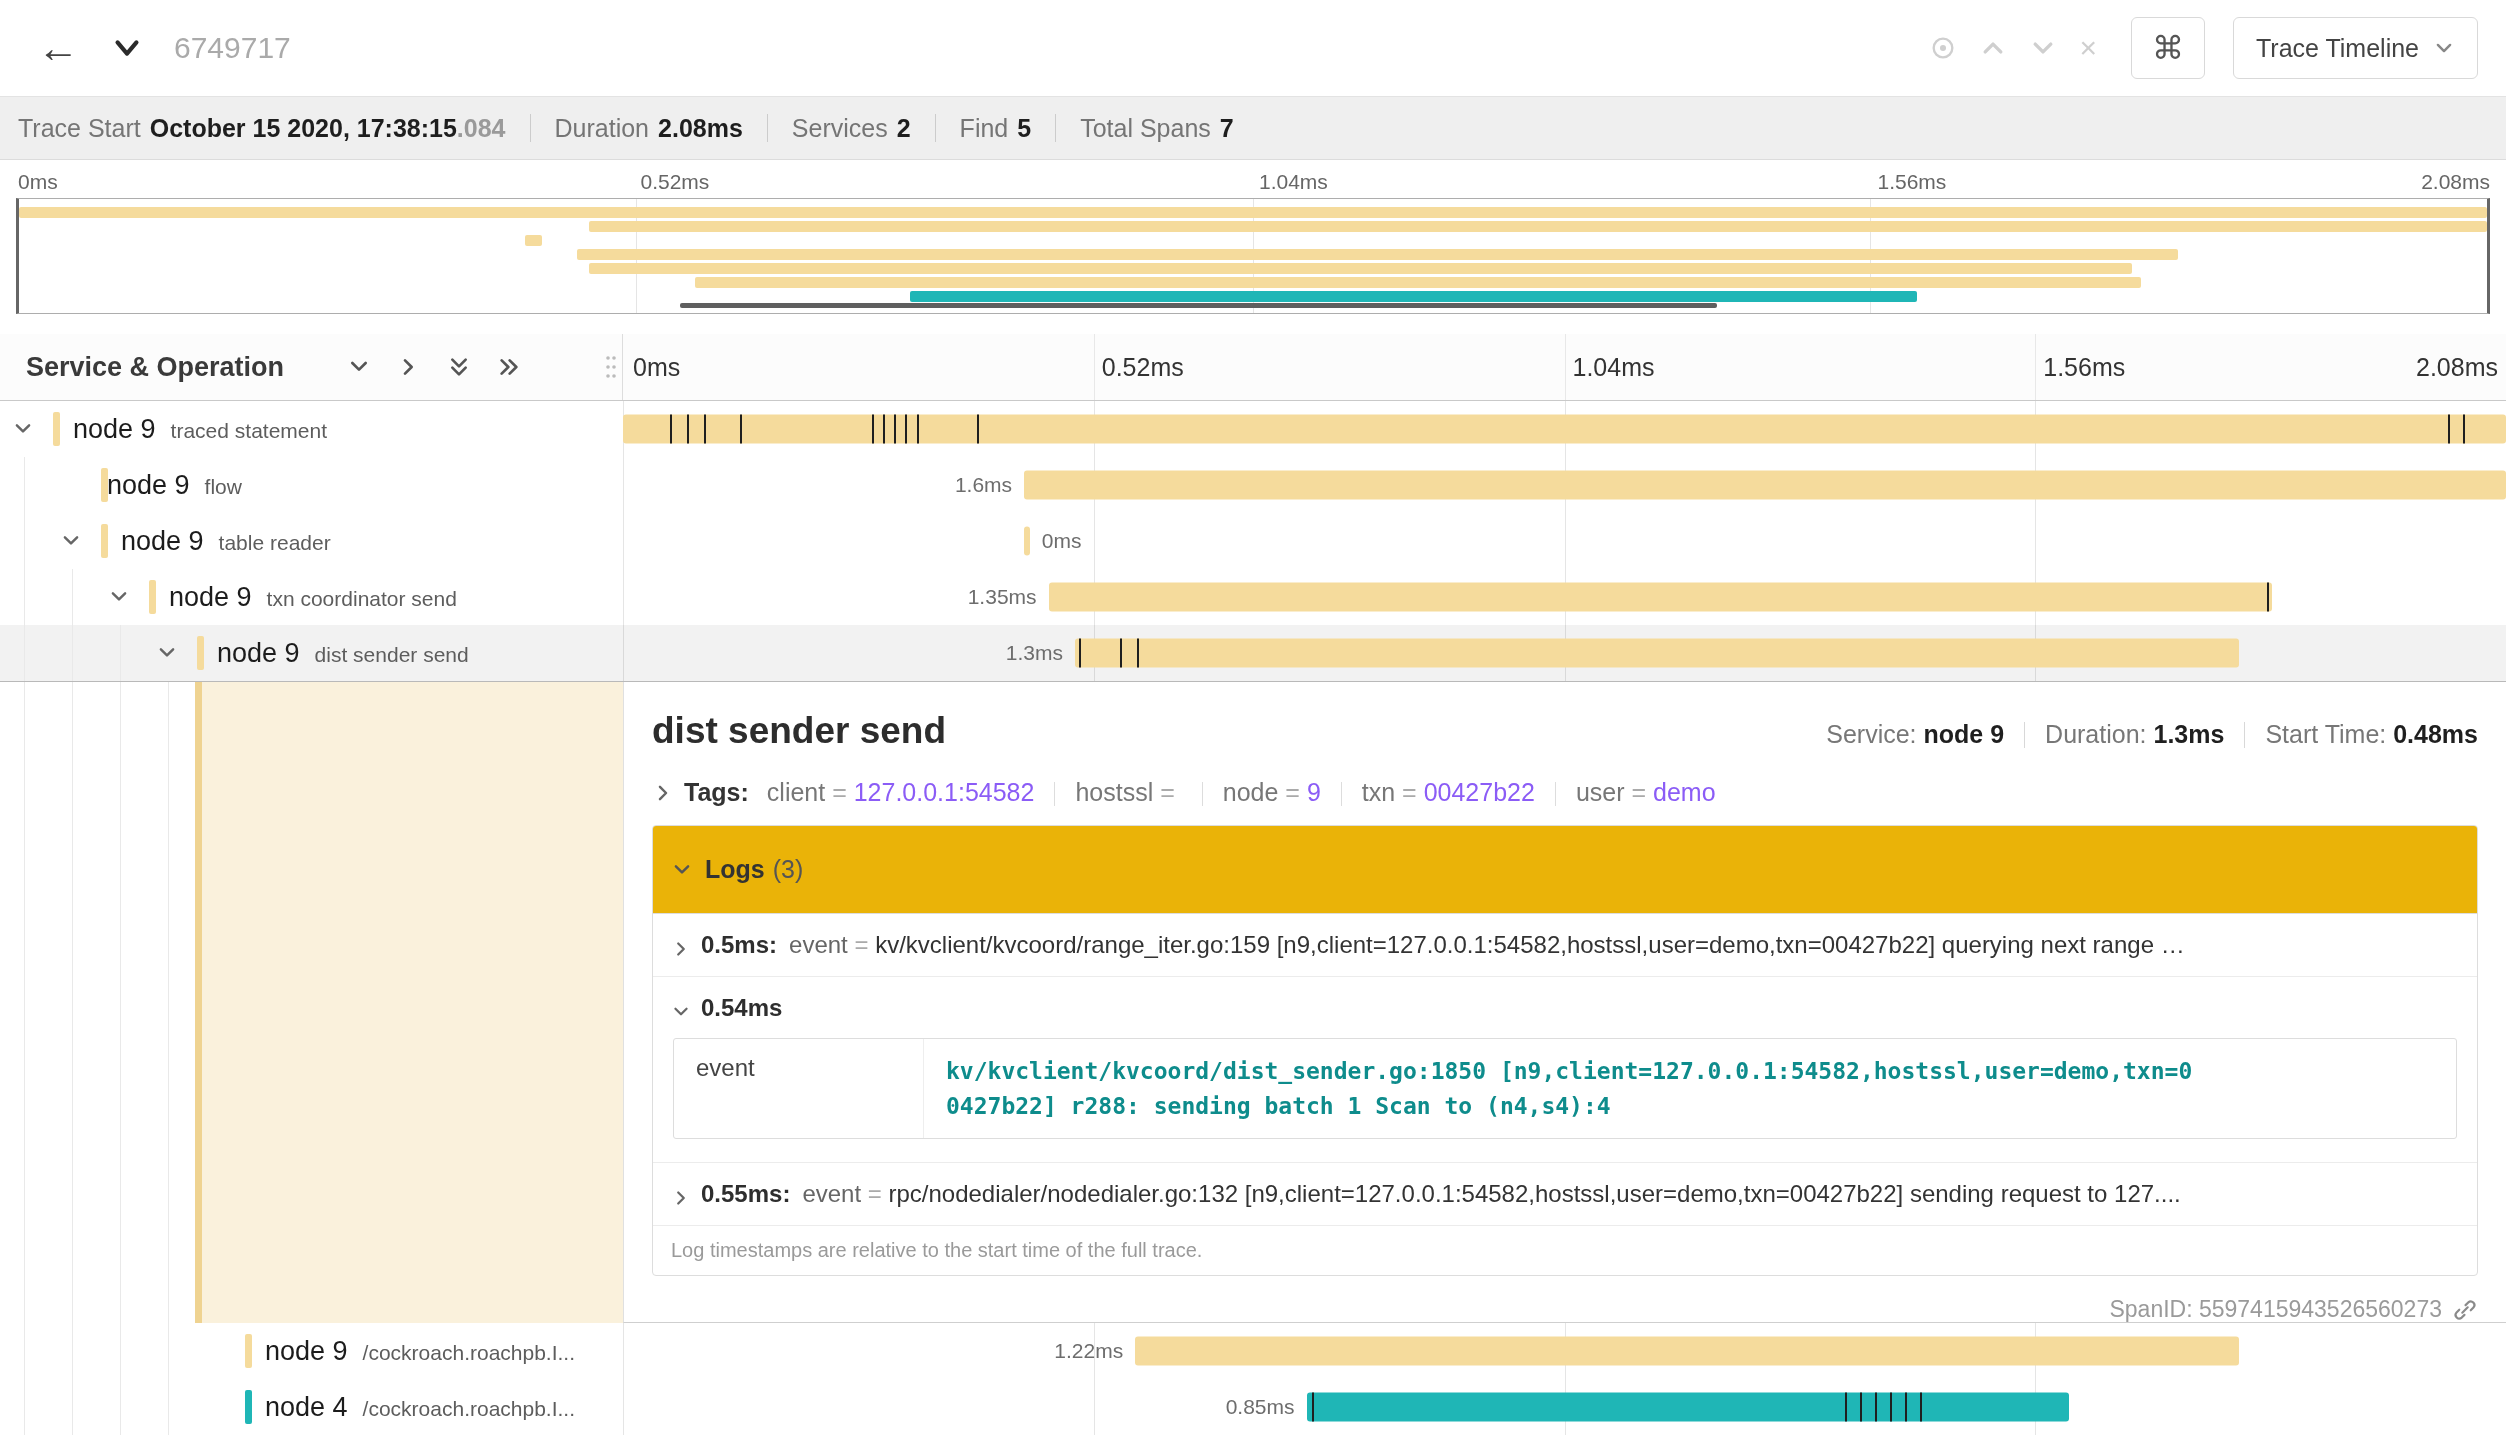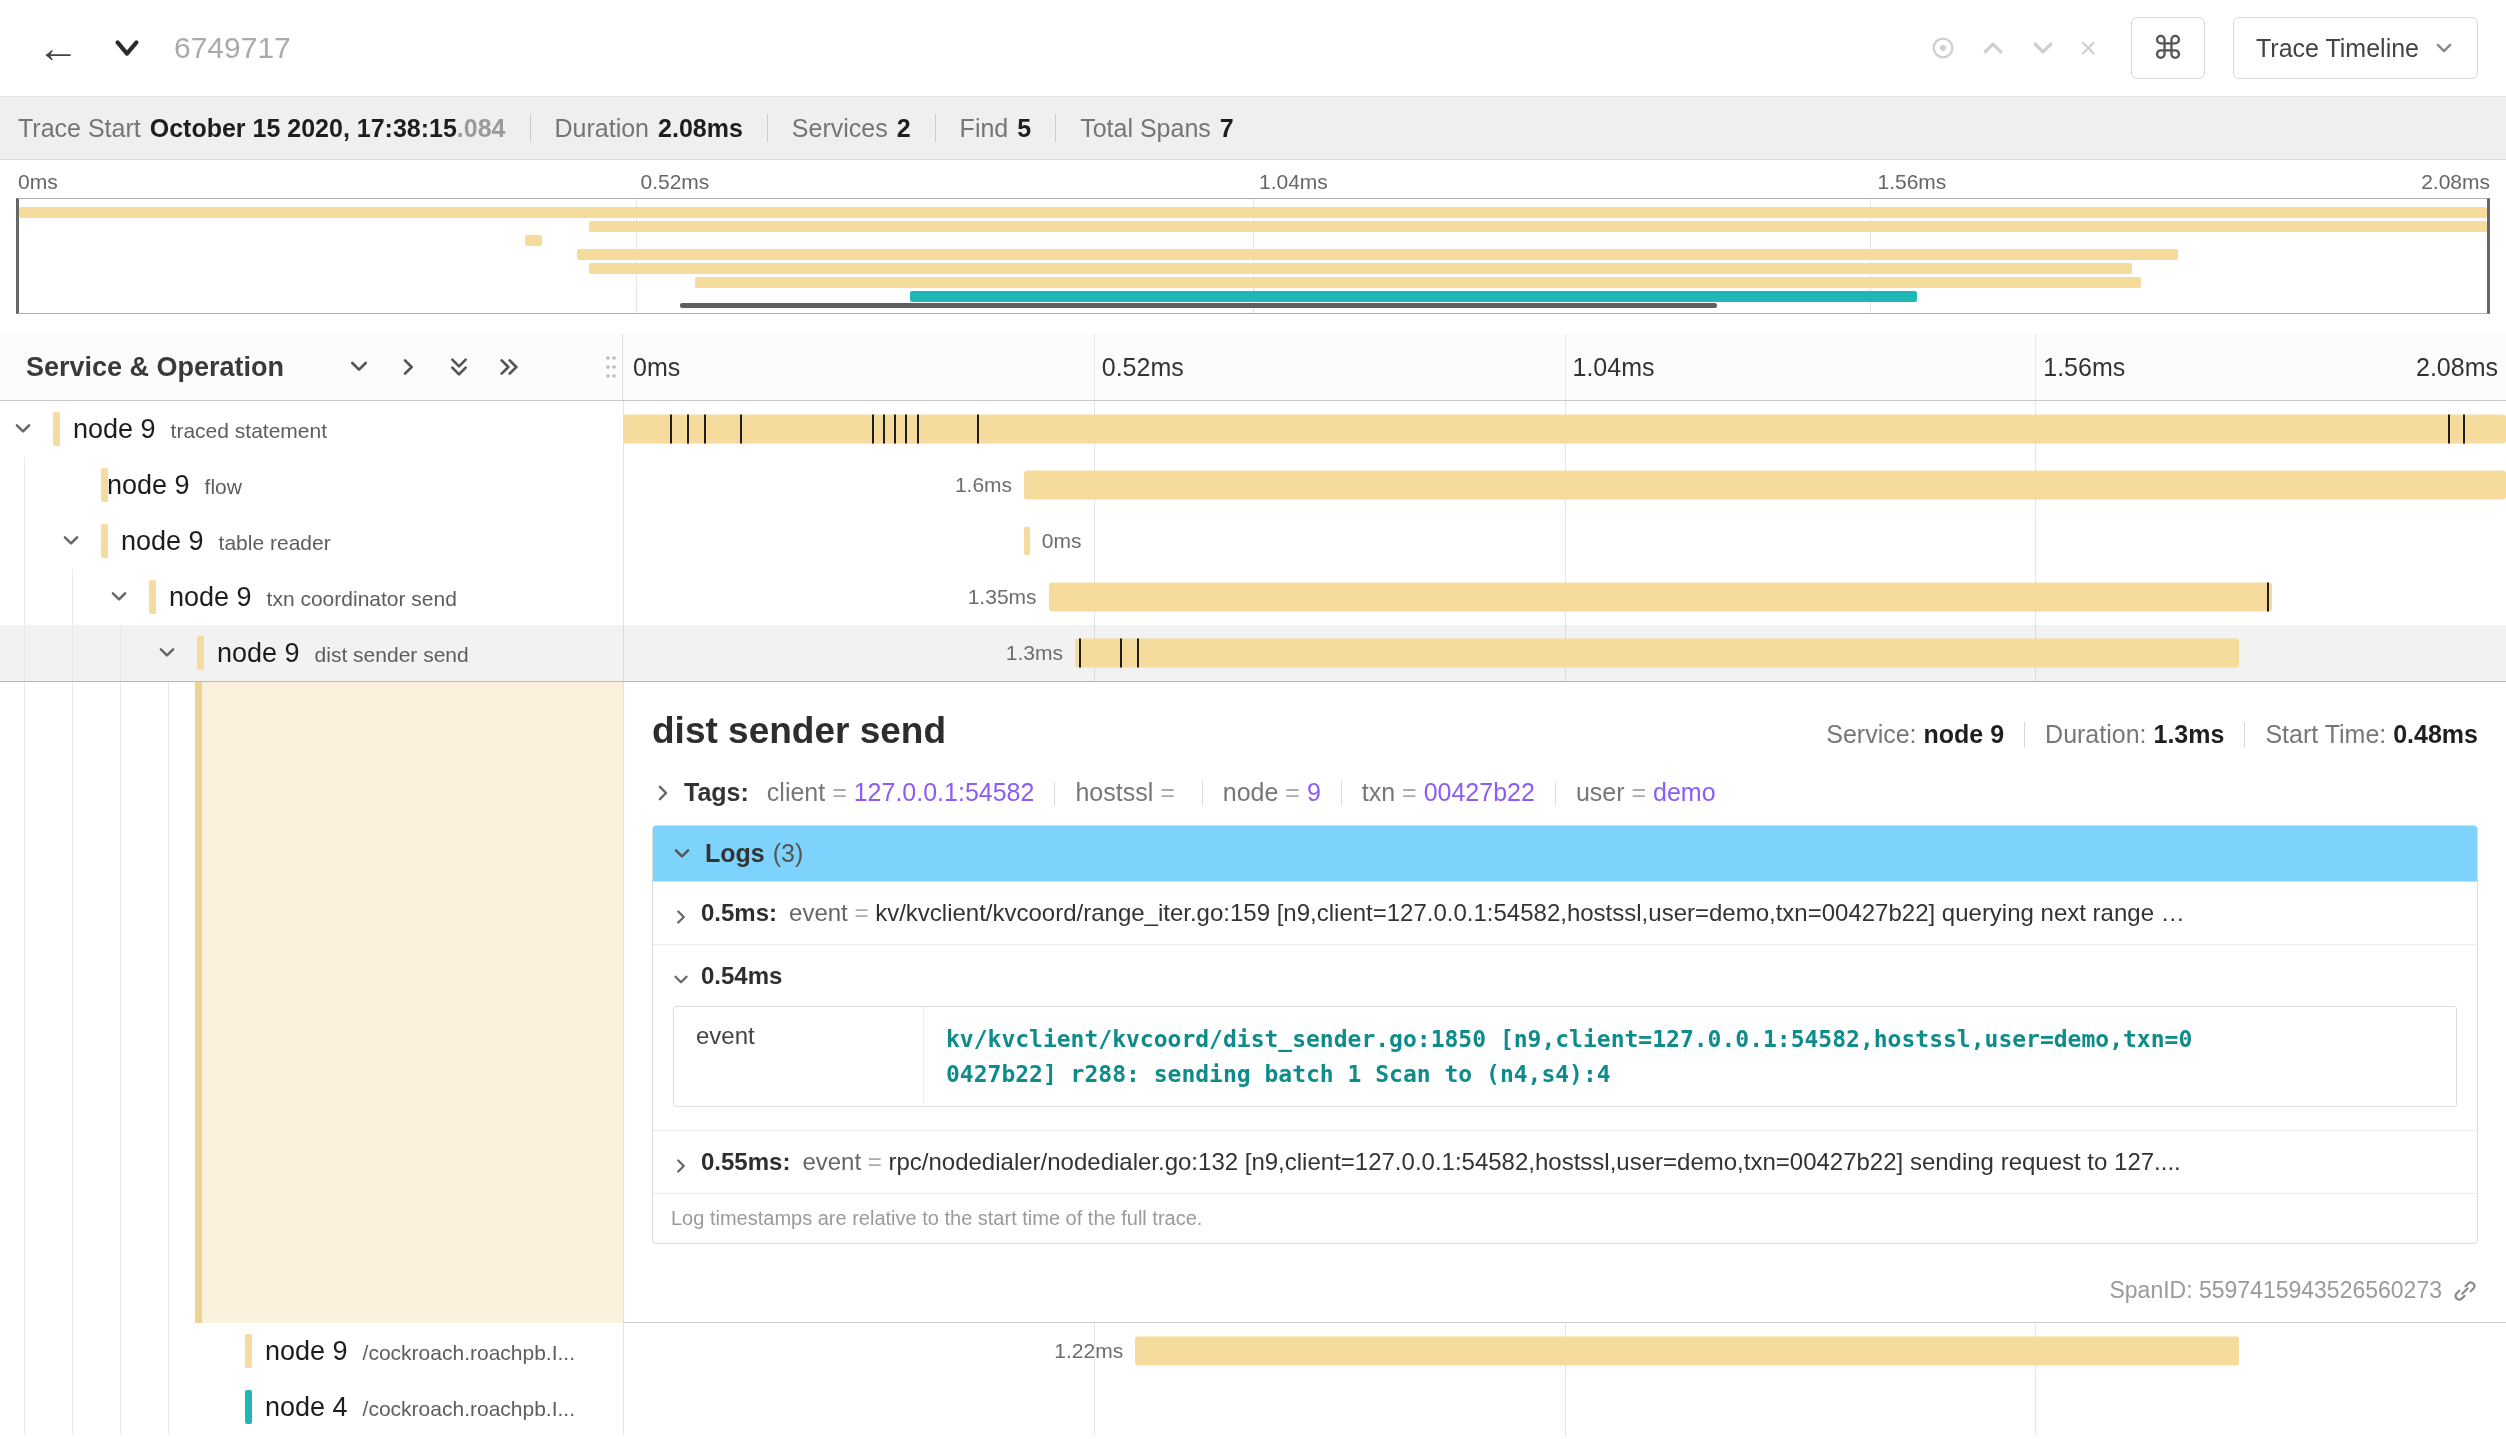--- a/index.html
+++ b/index.html
@@ -80,21 +80,21 @@
   .detail-title{font-size:37px;font-weight:700;color:#2d2d2d}
   .detail-meta{font-size:25px;color:#777;display:flex;align-items:center;gap:20px;white-space:nowrap}
   .detail-meta b{color:#1f1f1f}
   .meta-sep{width:1px;height:26px;background:#d8d8d8}
   .tags-row{display:flex;align-items:center;font-size:25px;margin:6px 0 18px;color:#333;cursor:pointer}
   .tags-chev{color:#666;display:flex;margin-right:10px}
   .tags-label{font-weight:700;margin-right:18px}
   .tag-key{color:#777}.tag-eq{color:#aaa}.tag-val{color:#8b5cf6}
   .tag-sep{width:1px;height:24px;background:#ddd;display:inline-block;margin:0 20px;vertical-align:middle}
   .logs-box{border:1px solid #ddd;border-radius:4px;background:#fff}
-  .logs-head{background:#7dd3fc;padding:13px 18px;display:flex;align-items:center;font-size:25px;
+  .logs-head{background:#eab308;padding:29px 18px;display:flex;align-items:center;font-size:25px;
     border-bottom:1px solid #ddd;border-radius:3px 3px 0 0;cursor:pointer}
   .logs-chev{color:#555;display:flex;margin-right:12px}
   .logs-title{font-weight:700;color:#333}
   .logs-count{color:#555;margin-left:8px}
   .log-entry{padding:17px 18px;border-bottom:1px solid #ececec;font-size:24px;cursor:pointer}
   .log-line{display:flex;align-items:flex-end;min-width:0}
   .log-chev{color:#666;display:inline-flex;margin-right:10px;flex:none}
   .log-time{font-weight:700;color:#2e2e2e;margin-right:12px;flex:none}
   .log-kv{white-space:nowrap;overflow:hidden;text-overflow:ellipsis;flex:1;min-width:0}
   .log-key{color:#666}.log-eq{color:#aaa}.log-val{color:#333}
@@ -452,15 +452,26 @@
       </div>
       <div class="t-row">
         <div class="t-left">
           <div class="guide" style="left: 24px;"></div>
           <div class="guide" style="left: 72px;"></div>
           <div class="guide" style="left: 120px;"></div>
           <div class="guide" style="left: 168px;"></div>
           <span class="color-bar" style="left: 245px; background: rgb(31, 182, 182);"></span>
           <span class="row-text" style="left: 265px;"><span class="svc">node 4</span><span class="op">/cockroach.roachpb.I...</span></span>
         </div>
+        <div class="t-right">
+          <div class="t-bar" style="left: 36.3%; width: 40.5%; background: rgb(31, 182, 182);"></div>
+          <div class="t-tick" style="left: 36.6%;"></div>
+          <div class="t-tick" style="left: 64.9%;"></div>
+          <div class="t-tick" style="left: 65.7%;"></div>
+          <div class="t-tick" style="left: 66.5%;"></div>
+          <div class="t-tick" style="left: 67.3%;"></div>
+          <div class="t-tick" style="left: 68.1%;"></div>
+          <div class="t-tick" style="left: 68.9%;"></div>
+          <span class="t-label" style="right: calc(63.7% + 12px);">0.85ms</span>
+        </div>
       </div>
     </div>
 </div>
 
 </body></html>

